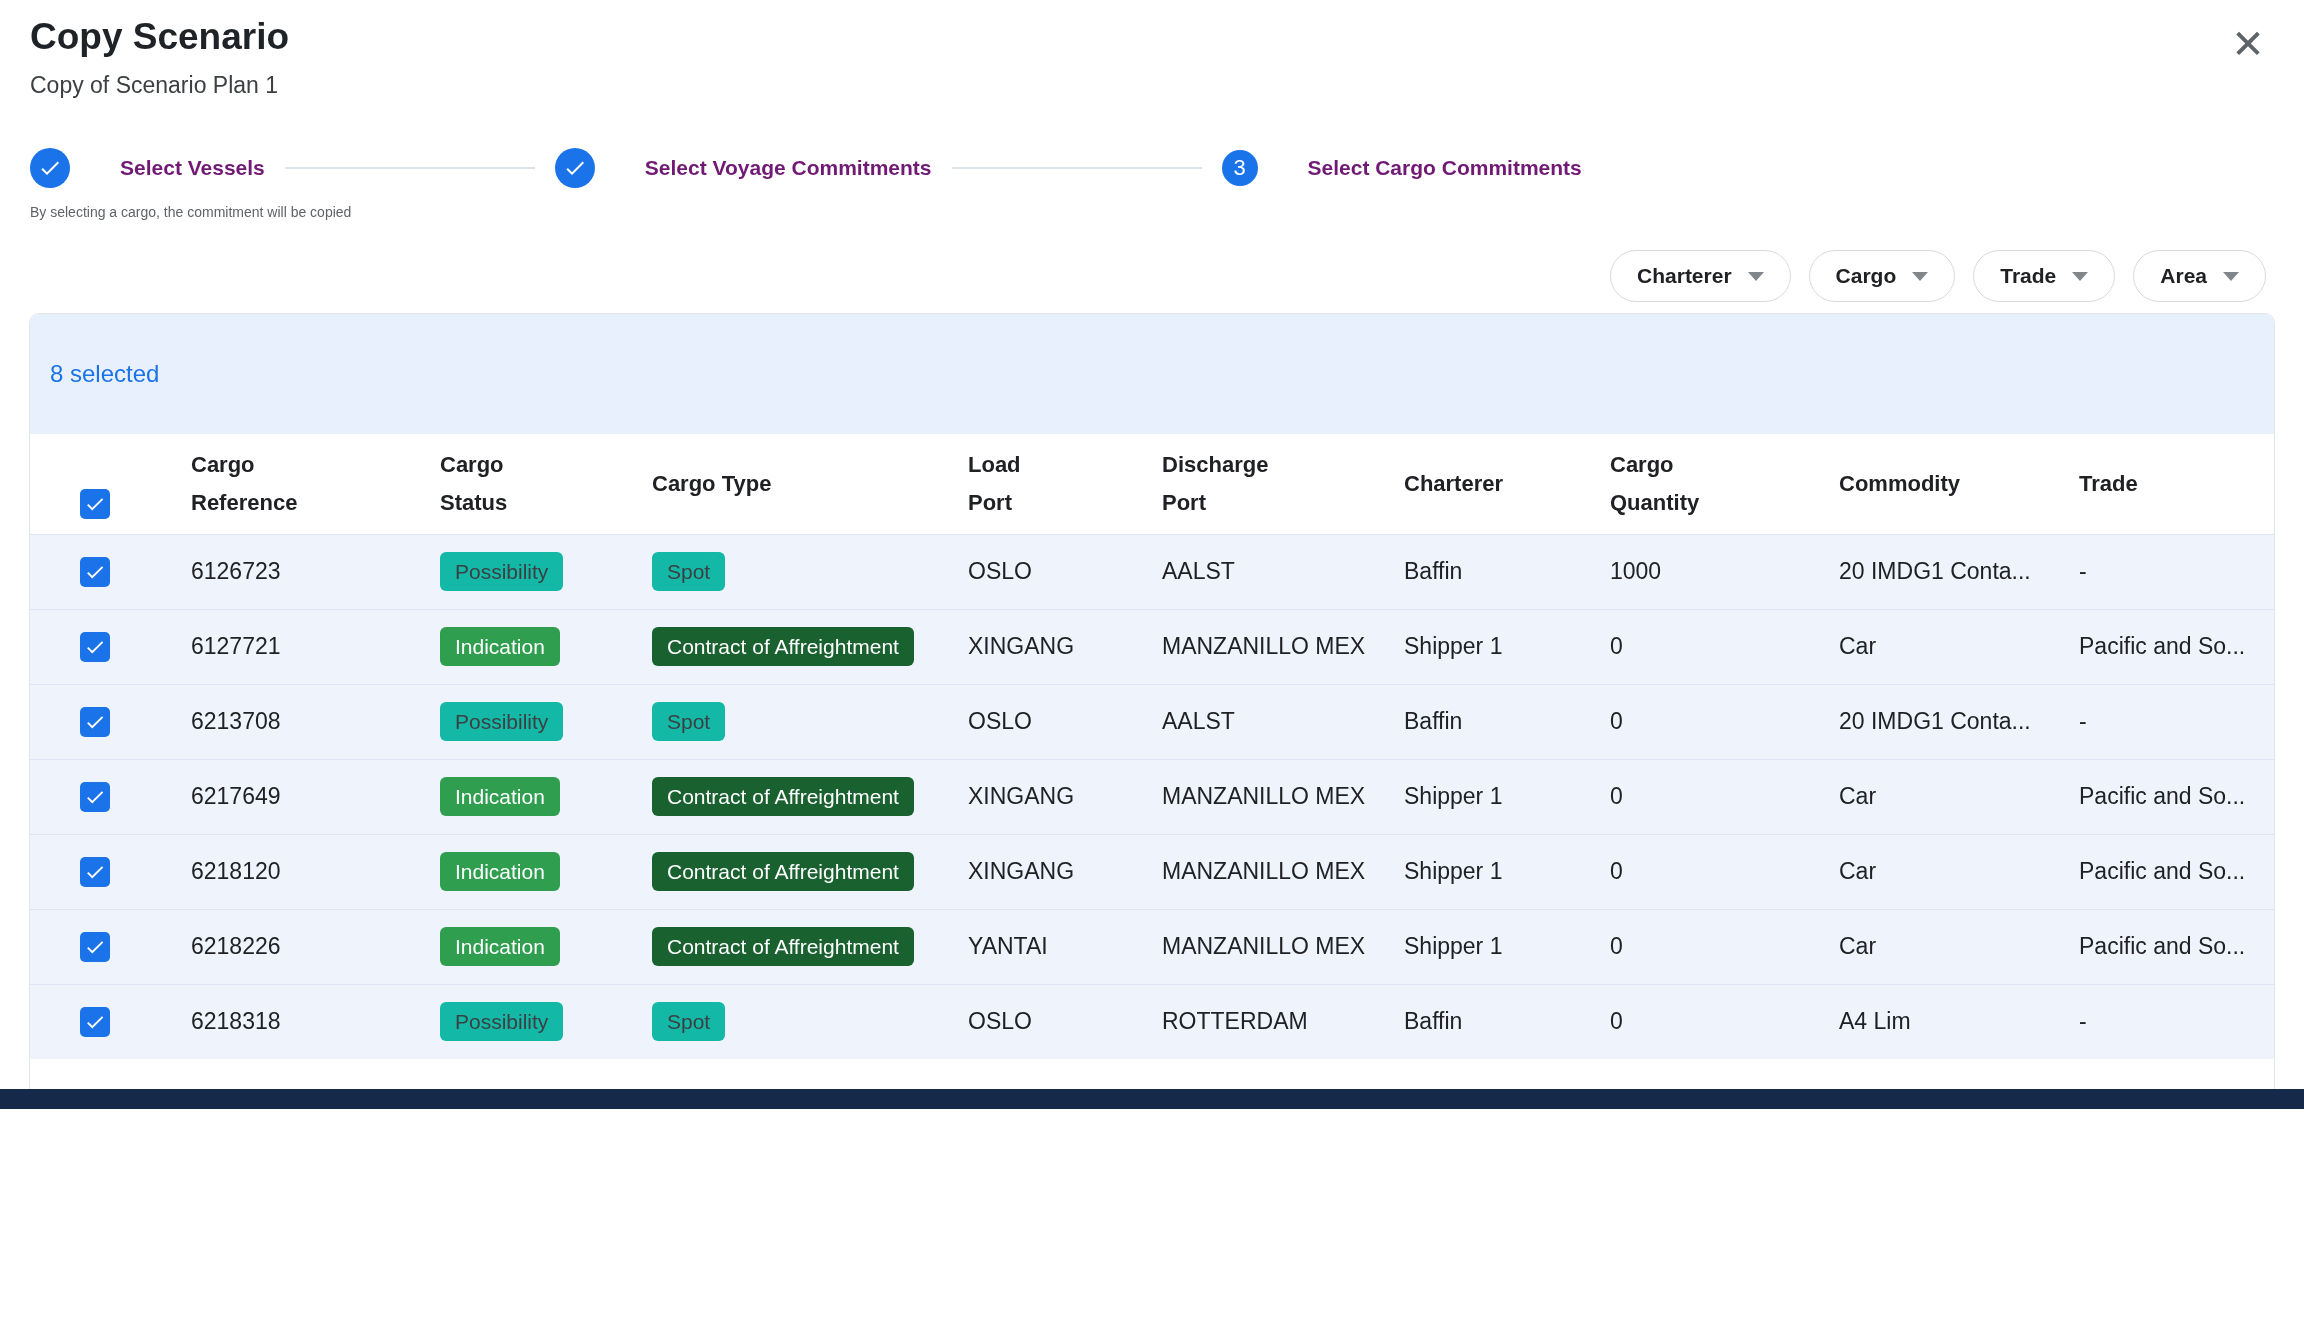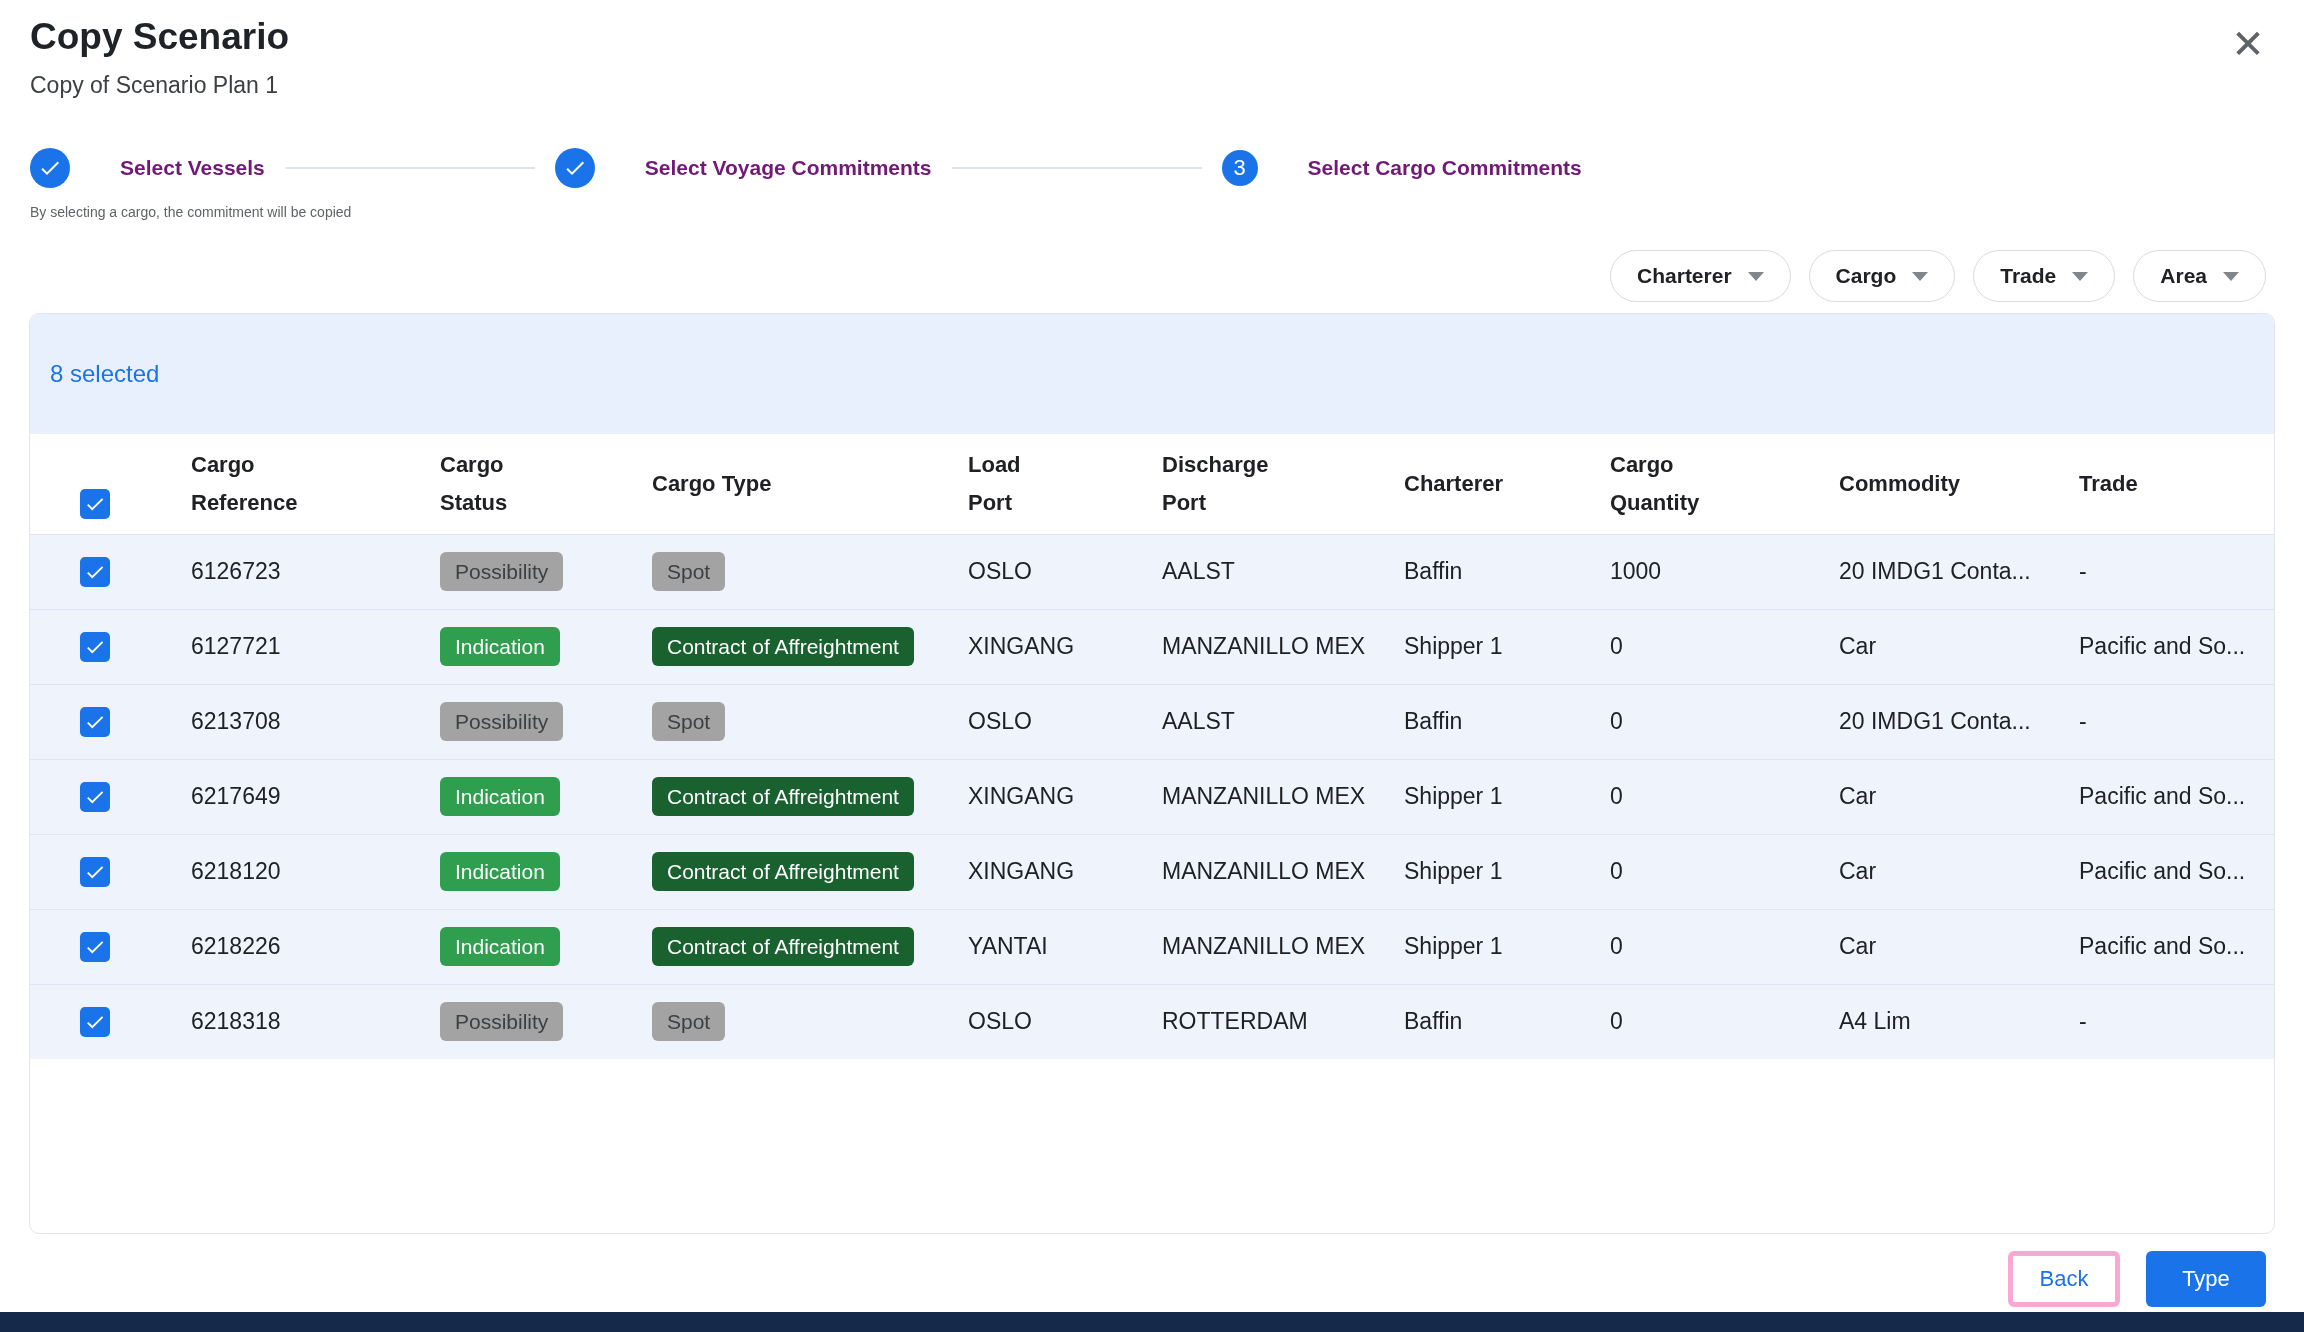--- a/index.html
+++ b/index.html
@@ -1,18 +1,18 @@
 <!DOCTYPE html>
 <html><head>
 <meta charset="utf-8">
 <style>
   * { margin:0; padding:0; box-sizing:border-box; }
   html,body { background:#ffffff; }
   body { font-family:"Liberation Sans", sans-serif; color:#202124; }
-  .page { position:relative; width:2304px; height:1332px; background:#ffffff; overflow:hidden; }
+  .page { position:relative; width:2304px; height:1109px; background:#ffffff; overflow:hidden; }
 
   
   .title { position:absolute; left:30px; top:16px; font-size:37px; font-weight:600; color:#1f2328; }
   .subtitle { position:absolute; left:30px; top:72px; font-size:23px; color:#3c4043; }
   .close-btn { position:absolute; top:18px; right:30px; width:52px; height:52px; background:none; border:none; cursor:pointer; font-size:40px; line-height:52px; color:#5f6368; text-align:center; }
 
   
   .stepper { position:absolute; left:30px; top:148px; display:flex; align-items:center; }
   .step { display:flex; align-items:center; cursor:pointer; }
   .step-circle { width:40px; height:40px; border-radius:50%; background:#1a73e8; display:inline-flex; align-items:center; justify-content:center; margin-right:18px; flex:0 0 auto; }
@@ -35,21 +35,21 @@
   thead tr { height:100px; background:#ffffff; }
   th { text-align:left; font-size:22px; font-weight:700; color:#202124; white-space:pre-line; vertical-align:middle; line-height:1.7; }
   tbody tr { height:75px; background:#eef3fc; border-top:1px solid #dde5f4; }
   td { font-size:23px; color:#202124; vertical-align:middle; white-space:nowrap; overflow:hidden; }
   .cell-check { padding-left:50px; }
 
   .checkbox { width:30px; height:30px; border-radius:5px; background:#1a73e8; display:inline-flex; align-items:center; justify-content:center; cursor:pointer; vertical-align:middle; }
   .checkbox svg { width:22px; height:22px; }
 
   .badge { display:inline-block; padding:6px 15px; border-radius:6px; font-size:21px; line-height:1.3; }
-  .badge-gray { background:#a3a3a3; color:#3c4043; }
+  .badge-gray { background:#14b8a6; color:#3c4043; }
   .badge-green { background:#2f9e4f; color:#ffffff; }
   .badge-darkgreen { background:#1a6130; color:#ffffff; }
 
   
   .footer { position:absolute; top:1251px; right:38px; display:flex; gap:26px; }
   .btn { height:56px; border-radius:6px; font-size:22px; display:flex; align-items:center; justify-content:center; cursor:pointer; font-family:inherit; font-weight:500; }
   .btn-back { width:112px; background:#ffffff; border:5px solid #f9a8d4; color:#1a73e8; }
   .btn-copy { width:120px; background:#1a73e8; border:none; color:#ffffff; }
 
   .bottom-bar { position:absolute; left:0; bottom:0; width:100%; height:20px; background:#15294b; }

